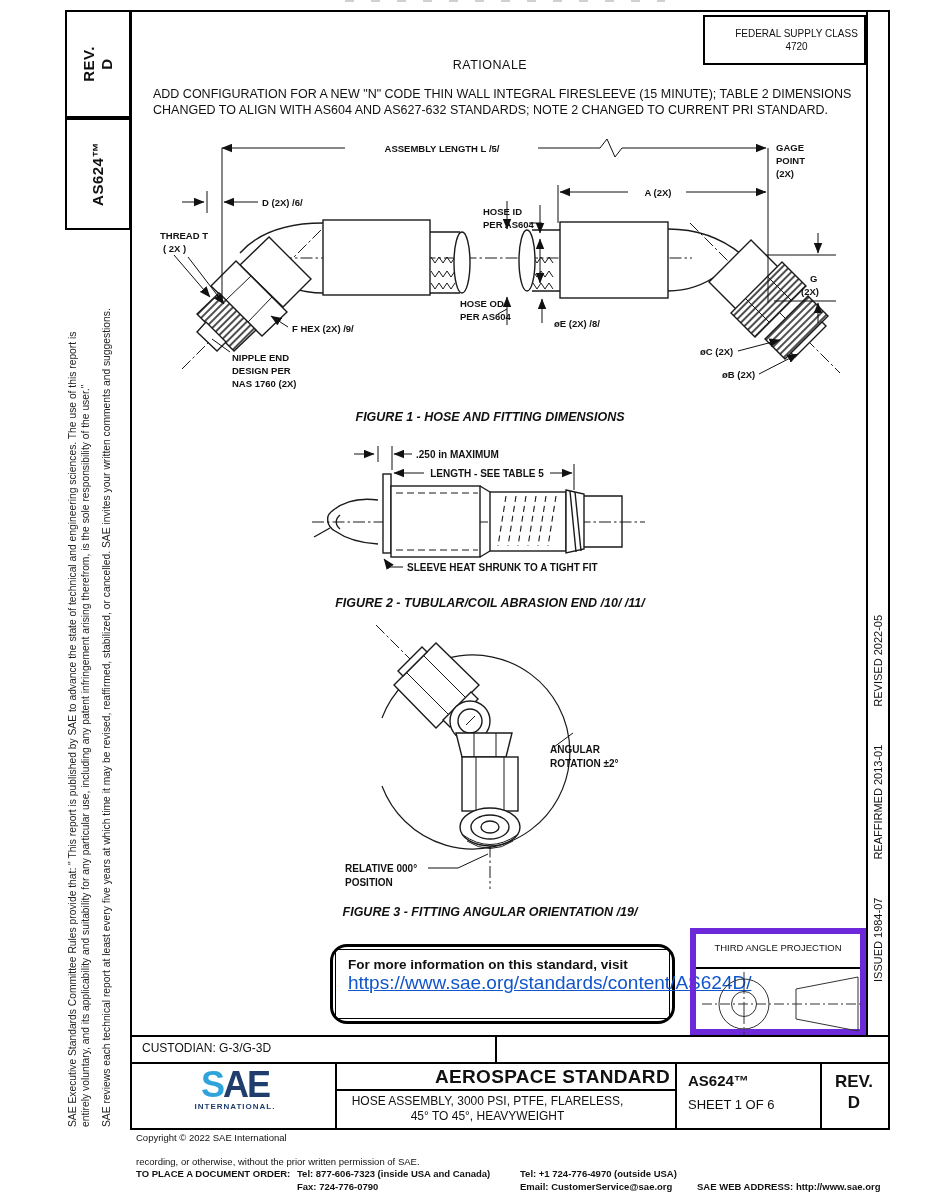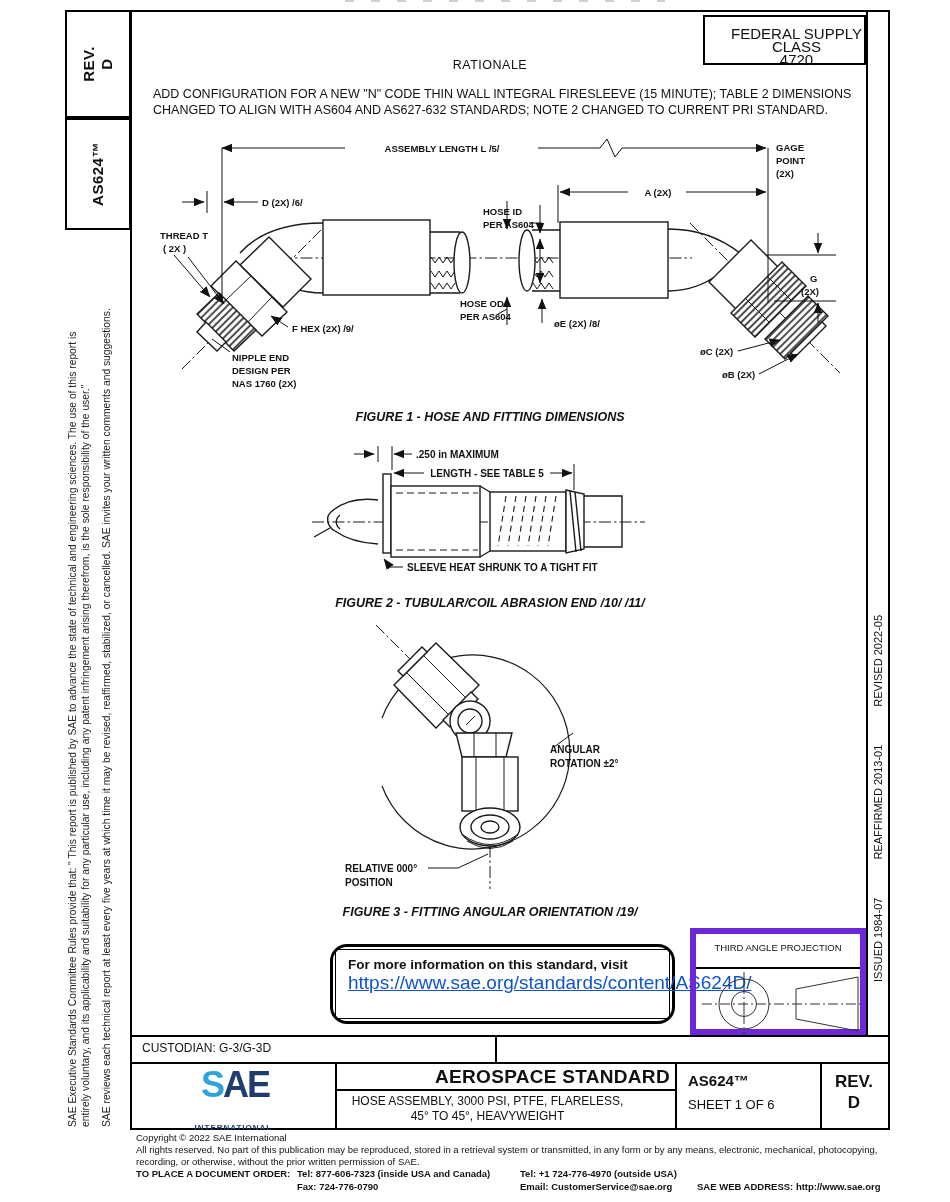--- a/index.html
+++ b/index.html
@@ -7,21 +7,21 @@
         font-family:"Liberation Sans",sans-serif;color:#111;}
   .abs{position:absolute;}
   .box{border:2px solid #000;box-sizing:border-box;}
   .vline{position:absolute;width:2px;background:#000;}
   .hline{position:absolute;height:2px;background:#000;}
   .vtext{position:absolute;transform:rotate(-90deg);transform-origin:0 0;white-space:nowrap;}
   .sidebox-label{position:absolute;left:50%;top:50%;transform:translate(-50%,-50%) rotate(-90deg);
         font-weight:bold;font-size:15px;text-align:center;line-height:18px;letter-spacing:.5px;}
   .disclaimer{font-size:10.3px;line-height:13px;color:#222;}
   .issued{font-size:11px;color:#111;display:flex;gap:38px;}
-  .fedbox{border:2px solid #000;box-sizing:border-box;text-align:center;font-size:15px;line-height:13px;padding-top:10px;padding-left:24px;}
+  .fedbox{border:2px solid #000;box-sizing:border-box;text-align:center;font-size:10px;line-height:13px;padding-top:10px;padding-left:24px;}
   .rationale-h{font-size:12.5px;letter-spacing:.5px;text-align:center;}
   .rationale-b{font-size:12.5px;line-height:16px;}
   .caption{font-size:12.5px;font-weight:bold;font-style:italic;text-align:center;}
   .fig text{font-family:"Liberation Sans",sans-serif;font-weight:bold;fill:#111;}
   .infobox{border:3px solid #000;box-sizing:border-box;padding:2px;background:#fff;}
   .infobox .inner{border:1px solid #000;height:100%;box-sizing:border-box;padding:7px 12px;}
   .infobox .t{font-size:13.5px;font-weight:bold;}
   .infobox a{font-size:19px;text-decoration:underline;}
   .projbox{border:6px solid #6d28d9;box-sizing:border-box;}
   .projbox .ttl{border-bottom:2px solid #000;height:25px;text-align:center;font-size:9.5px;padding-top:8px;box-sizing:content-box;}
@@ -285,40 +285,39 @@
   <div class="abs cust" style="left:142px;top:1041px;">CUSTODIAN: G-3/G-3D</div>
 
   <div class="vline" style="left:335px;top:1064px;height:64px;"></div>
   <div class="vline" style="left:675px;top:1064px;height:64px;"></div>
   <div class="vline" style="left:820px;top:1064px;height:64px;"></div>
 
   <div class="abs" style="left:150px;top:1068px;width:170px;">
     <div class="logo-sae">
       <span style="color:#2FA3DC;">S</span><span style="color:#1F3E6D;">A</span><span style="color:#1F3E6D;">E</span>
     </div>
-    <div class="logo-int" style="color:#1F3E6D;margin-top:21px;">INTERNATIONAL.</div>
+    <div class="logo-int" style="color:#1F3E6D;">INTERNATIONAL.</div>
   </div>
 
   <div class="abs tb-head" style="left:337px;top:1066px;width:337px;">AEROSPACE STANDARD</div>
   <div class="hline" style="left:337px;top:1089px;width:338px;"></div>
   <div class="abs tb-sub" style="left:319px;top:1094px;width:337px;">
     <div>HOSE ASSEMBLY, 3000 PSI, PTFE, FLARELESS,</div>
     <div>45° TO 45°, HEAVYWEIGHT</div>
   </div>
 
   <div class="abs tb-doc" style="left:688px;top:1072px;">AS624™</div>
   <div class="abs tb-sheet" style="left:688px;top:1097px;">SHEET 1 OF 6</div>
 
   <div class="abs tb-rev" style="left:822px;top:1071px;width:64px;">
     <div>REV.</div>
     <div>D</div>
   </div>
 
   <div class="abs copy" style="left:136px;top:1132px;">Copyright © 2022 SAE International</div>
-  <div class="abs copy" style="left:136px;top:1144px;width:790px;">All rights reserved. No part of this publication may be reproduced, stored in a retrieval system or transmitted, in any form or by any means, electronic, mechanical, photocopying,</div>
   <div class="abs copy" style="left:136px;top:1156px;">recording, or otherwise, without the prior written permission of SAE.</div>
   <div class="abs copy-b" style="left:136px;top:1168px;">TO PLACE A DOCUMENT ORDER:</div>
   <div class="abs copy-b" style="left:297px;top:1168px;">Tel: 877-606-7323 (inside USA and Canada)</div>
   <div class="abs copy-b" style="left:520px;top:1168px;">Tel: +1 724-776-4970 (outside USA)</div>
   <div class="abs copy-b" style="left:297px;top:1181px;">Fax: 724-776-0790</div>
   <div class="abs copy-b" style="left:520px;top:1181px;">Email: CustomerService@sae.org</div>
   <div class="abs copy-b" style="left:697px;top:1181px;">SAE WEB ADDRESS: http://www.sae.org</div>
 
 </div>
 

